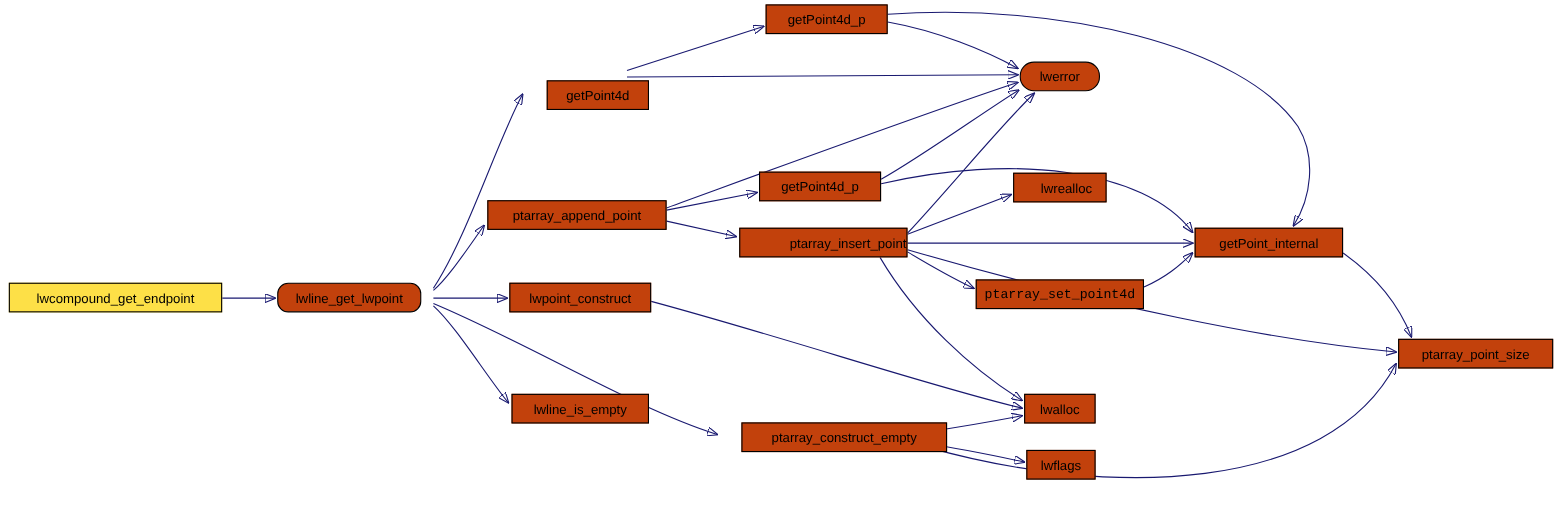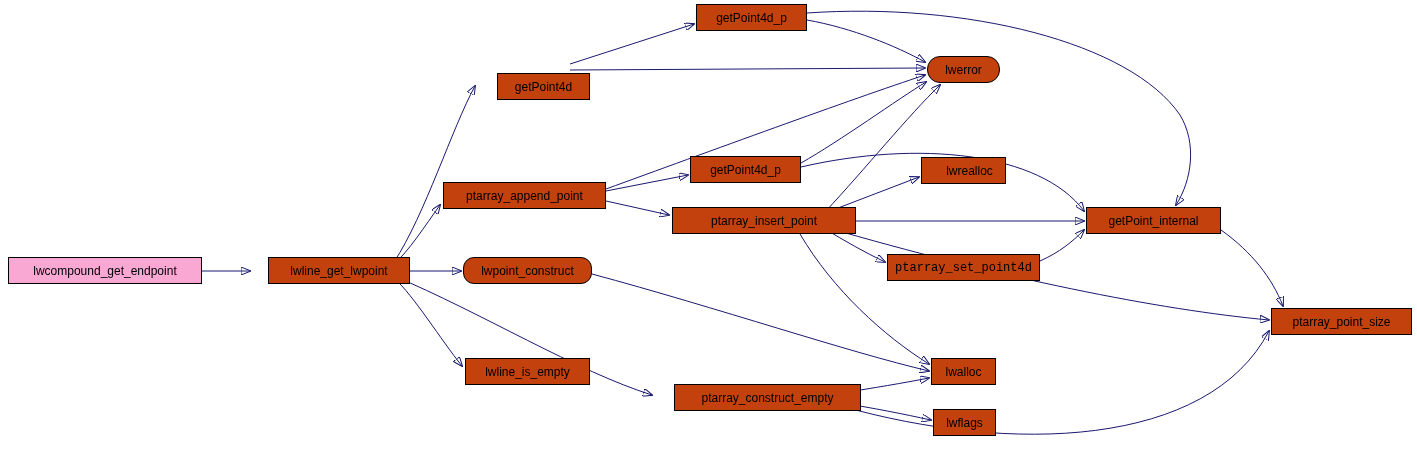--- a/index.html
+++ b/index.html
@@ -35,21 +35,21 @@
     color: #000000;
     font-size: 12px;
     line-height: 1;
     display: flex;
     align-items: center;
     justify-content: center;
     white-space: nowrap;
     cursor: pointer;
   }
   .node.highlight {
-    background: #f9a8d4;
+    background: #fde047;
     cursor: default;
   }
 </style>
 </head>
 <body>
 
 <div class="graph-canvas">
 
   <svg class="edge-layer" width="1417" height="464" viewBox="0 0 1417 464" xmlns="http://www.w3.org/2000/svg">
     <defs>
@@ -84,21 +84,21 @@
     <path marker-end="url(#arrow)" d="M592,274 C718,308 848,352 929,371"></path>
     <path marker-end="url(#arrow)" d="M841,393 C874,388 903,383 929,378"></path>
     <path marker-end="url(#arrow)" d="M841,403 C874,408 903,414 931,420"></path>
     <path marker-end="url(#arrow)" d="M841,406 C1010,454 1208,448 1269,331"></path>
   </svg>
 
   <div class="node highlight" style="left:8px; top:257px; width:194px; height:27px;">
     <span>lwcompound_get_endpoint</span>
   </div>
 
-  <div class="node" style="left:268px; top:257px; width:142px; height:27px;">
+  <div class="node" style="left:252px; top:257px; width:131px; height:27px;border-radius:10px;">
     <span>lwline_get_lwpoint</span>
   </div>
 
   <div class="node" style="left:477px; top:73px; width:93px; height:27px;margin-left:20px;">
     <span>getPoint4d</span>
   </div>
 
   <div class="node" style="left:696px; top:4px; width:111px; height:27px;">
     <span>getPoint4d_p</span>
   </div>
@@ -108,37 +108,37 @@
   </div>
 
   <div class="node" style="left:443px; top:182px; width:163px; height:27px;">
     <span>ptarray_append_point</span>
   </div>
 
   <div class="node" style="left:690px; top:156px; width:111px; height:27px;">
     <span>getPoint4d_p</span>
   </div>
 
-  <div class="node" style="left:672px; top:207px; width:184px; height:27px;">
+  <div class="node" style="left:672px; top:207px; width:153px; height:27px;justify-content:flex-end;">
     <span>ptarray_insert_point</span>
   </div>
 
   <div class="node" style="left:921px; top:157px; width:85px; height:27px;padding-left:12px;">
     <span>lwrealloc</span>
   </div>
 
   <div class="node" style="left:1086px; top:207px; width:135px; height:27px;">
     <span>getPoint_internal</span>
   </div>
 
   <div class="node" style="left:887px; top:254px; width:153px; height:27px;font-family:Liberation Mono, monospace;">
     <span>ptarray_set_point4d</span>
   </div>
 
-  <div class="node" style="left:463px; top:257px; width:129px; height:27px;border-radius:11px;">
+  <div class="node" style="left:463px; top:257px; width:129px; height:27px;">
     <span>lwpoint_construct</span>
   </div>
 
   <div class="node" style="left:465px; top:358px; width:125px; height:27px;">
     <span>lwline_is_empty</span>
   </div>
 
   <div class="node" style="left:674px; top:384px; width:187px; height:27px;">
     <span>ptarray_construct_empty</span>
   </div>

